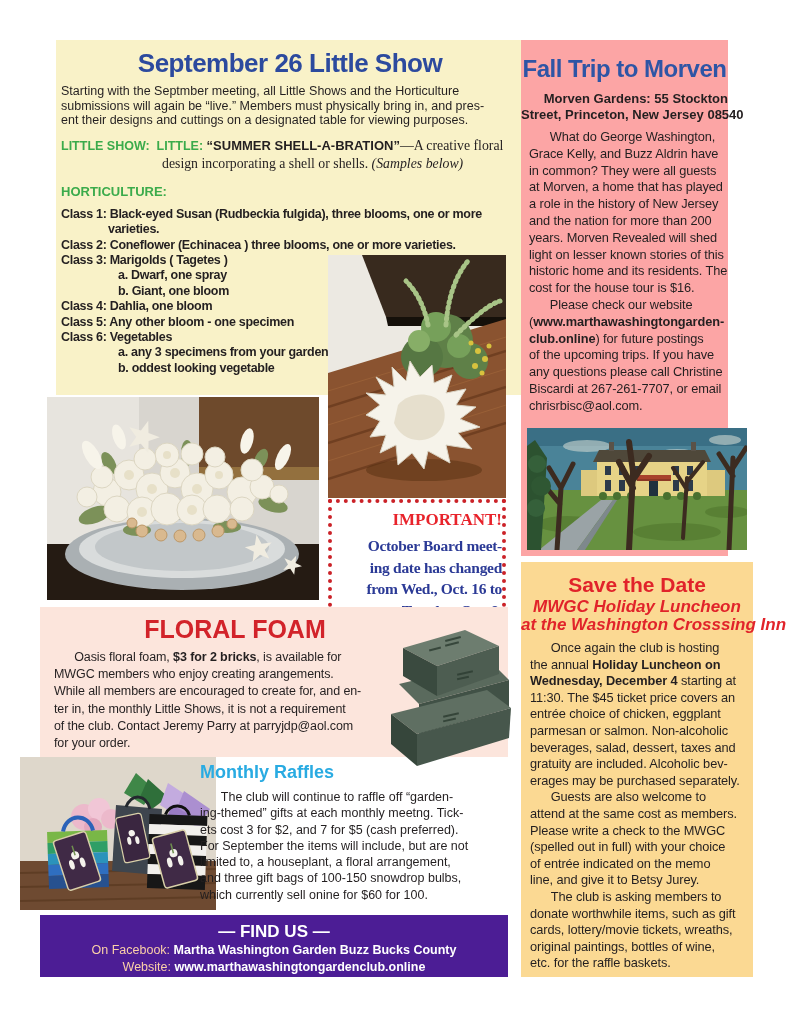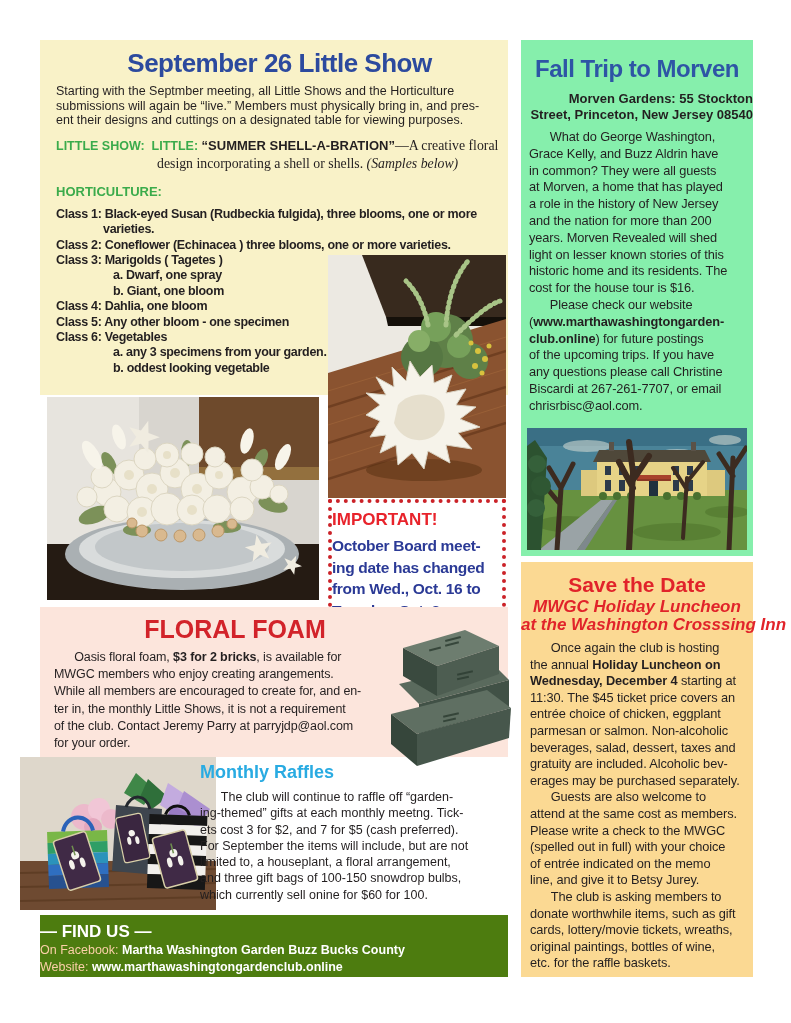--- a/index.html
+++ b/index.html
@@ -7,21 +7,21 @@
   .page {
     position:relative; width:791px; height:1023px; background:#ffffff;
     font-family:"Liberation Sans","DejaVu Sans",sans-serif; color:#231f20;
     overflow:hidden;
   }
   .panel { position:absolute; }
   figure { position:absolute; overflow:hidden; }
   figure svg { display:block; width:100%; height:100%; }
 
   
-  .cream { left:40px; top:40px; width:468px; height:355px; background:#f9f2c8;padding-left:11px; }
+  .cream { left:56px; top:40px; width:468px; height:355px; background:#f9f2c8; }
   .ls-title { margin-top:8px; text-align:center; color:#2c4a9e; font-size:26px; font-weight:700; letter-spacing:-0.5px; }
   .ls-intro { margin:5px 5px 0; font-size:12.5px; line-height:14.6px; white-space:nowrap; }
   .ls-design { margin:9px 5px 0; font-size:12.5px; line-height:17px; padding-left:101px; text-indent:-101px; white-space:nowrap; }
   .green { color:#3bab4b; font-weight:700; }
   .bi { font-weight:700; font-size:13px; }
   .serif { font-family:"Liberation Serif","DejaVu Serif",serif; font-size:13.8px; }
   .serif-i { font-family:"Liberation Serif","DejaVu Serif",serif; font-size:13.8px; font-style:italic; }
   .ls-hort { margin:11px 5px 0; font-size:13px; }
   .classes { margin:8px 5px 0; font-weight:700; font-size:12.5px; letter-spacing:-0.3px; }
   .cls { line-height:15.4px; white-space:nowrap; }
@@ -31,45 +31,45 @@
   
   .ph-floral { left:47px; top:397px; width:272px; height:203px; }
   .ph-shell  { left:328px; top:255px; width:178px; height:243px; }
   .ph-foam   { left:373px; top:622px; width:142px; height:154px; overflow:visible; }
   .ph-bags   { left:20px; top:757px; width:196px; height:153px; }
   .ph-paint  { left:6px; top:388px; width:220px; height:122px; }
 
   
   .important {
     left:328px; top:499px; width:178px; height:132px; background:#ffffff;
-    border:4px dotted #cb2228; text-align:left;
+    border:4px dotted #cb2228; text-align:right;font-family:Liberation Serif, serif;
   }
   .imp-title { margin-top:7px; color:#e8232b; font-weight:700; font-size:17px; }
   .imp-body  { margin-top:5px; color:#2b3a96; font-weight:700; font-size:15.5px; line-height:21.5px; letter-spacing:-0.3px; white-space:nowrap; }
 
   
   .pink { left:40px; top:607px; width:468px; height:150px; background:#fce5dc; }
   .ff-title { margin-top:8px; width:390px; text-align:center; color:#d2232a; font-size:25px; font-weight:700; }
   .ff-body { margin:5px 0 0 14px; font-size:12.5px; line-height:17.2px; letter-spacing:-0.1px; white-space:nowrap; }
   .b { font-weight:700; }
 
   
   .raffles { left:200px; top:762px; width:308px; }
   .mr-title { color:#29abe2; font-size:18px; font-weight:700; }
   .mr-body { margin-top:6px; font-size:12.5px; line-height:16.3px; white-space:nowrap; }
 
   
-  .findus { left:40px; top:915px; width:468px; height:62px; background:#4d7c0f; color:#ffffff; text-align:left; }
+  .findus { left:40px; top:915px; width:468px; height:62px; background:#4c1d95; color:#ffffff; text-align:center; }
   .fu-title { margin-top:7px; font-weight:700; font-size:17px; }
   .fu-line { font-size:12.5px; line-height:16.5px; }
   .fu-label { color:#fbd0a8; }
   .fu-value { font-weight:700; }
 
   
-  .bluebox { left:521px; top:40px; width:232px; height:516px; background:#86efac; }
+  .bluebox { left:521px; top:40px; width:207px; height:516px; background:#fca5a5; }
   .mv-title { margin-top:15px; text-align:center; color:#2e55a5; font-size:24px; font-weight:700; letter-spacing:-0.5px; }
   .mv-address { margin-top:8px; text-align:right; font-weight:700; font-size:13px; line-height:16px; white-space:nowrap; }
   .mv-body { margin:6px 0 0 8px; font-size:12.8px; line-height:16.8px; letter-spacing:-0.1px; white-space:nowrap; }
 
   
   .gold { left:521px; top:562px; width:232px; height:415px; background:#fbd993; }
   .sd-title { margin-top:11px; text-align:center; color:#e1232a; font-size:21px; font-weight:700; }
   .sd-sub { margin-top:1px; text-align:center; color:#e1232a; font-weight:700; font-style:italic; font-size:17px; line-height:17.5px; white-space:nowrap; }
   .sd-body { margin:7px 0 0 9px; font-size:12.8px; line-height:16.6px; letter-spacing:-0.1px; white-space:nowrap; }
 </style>

